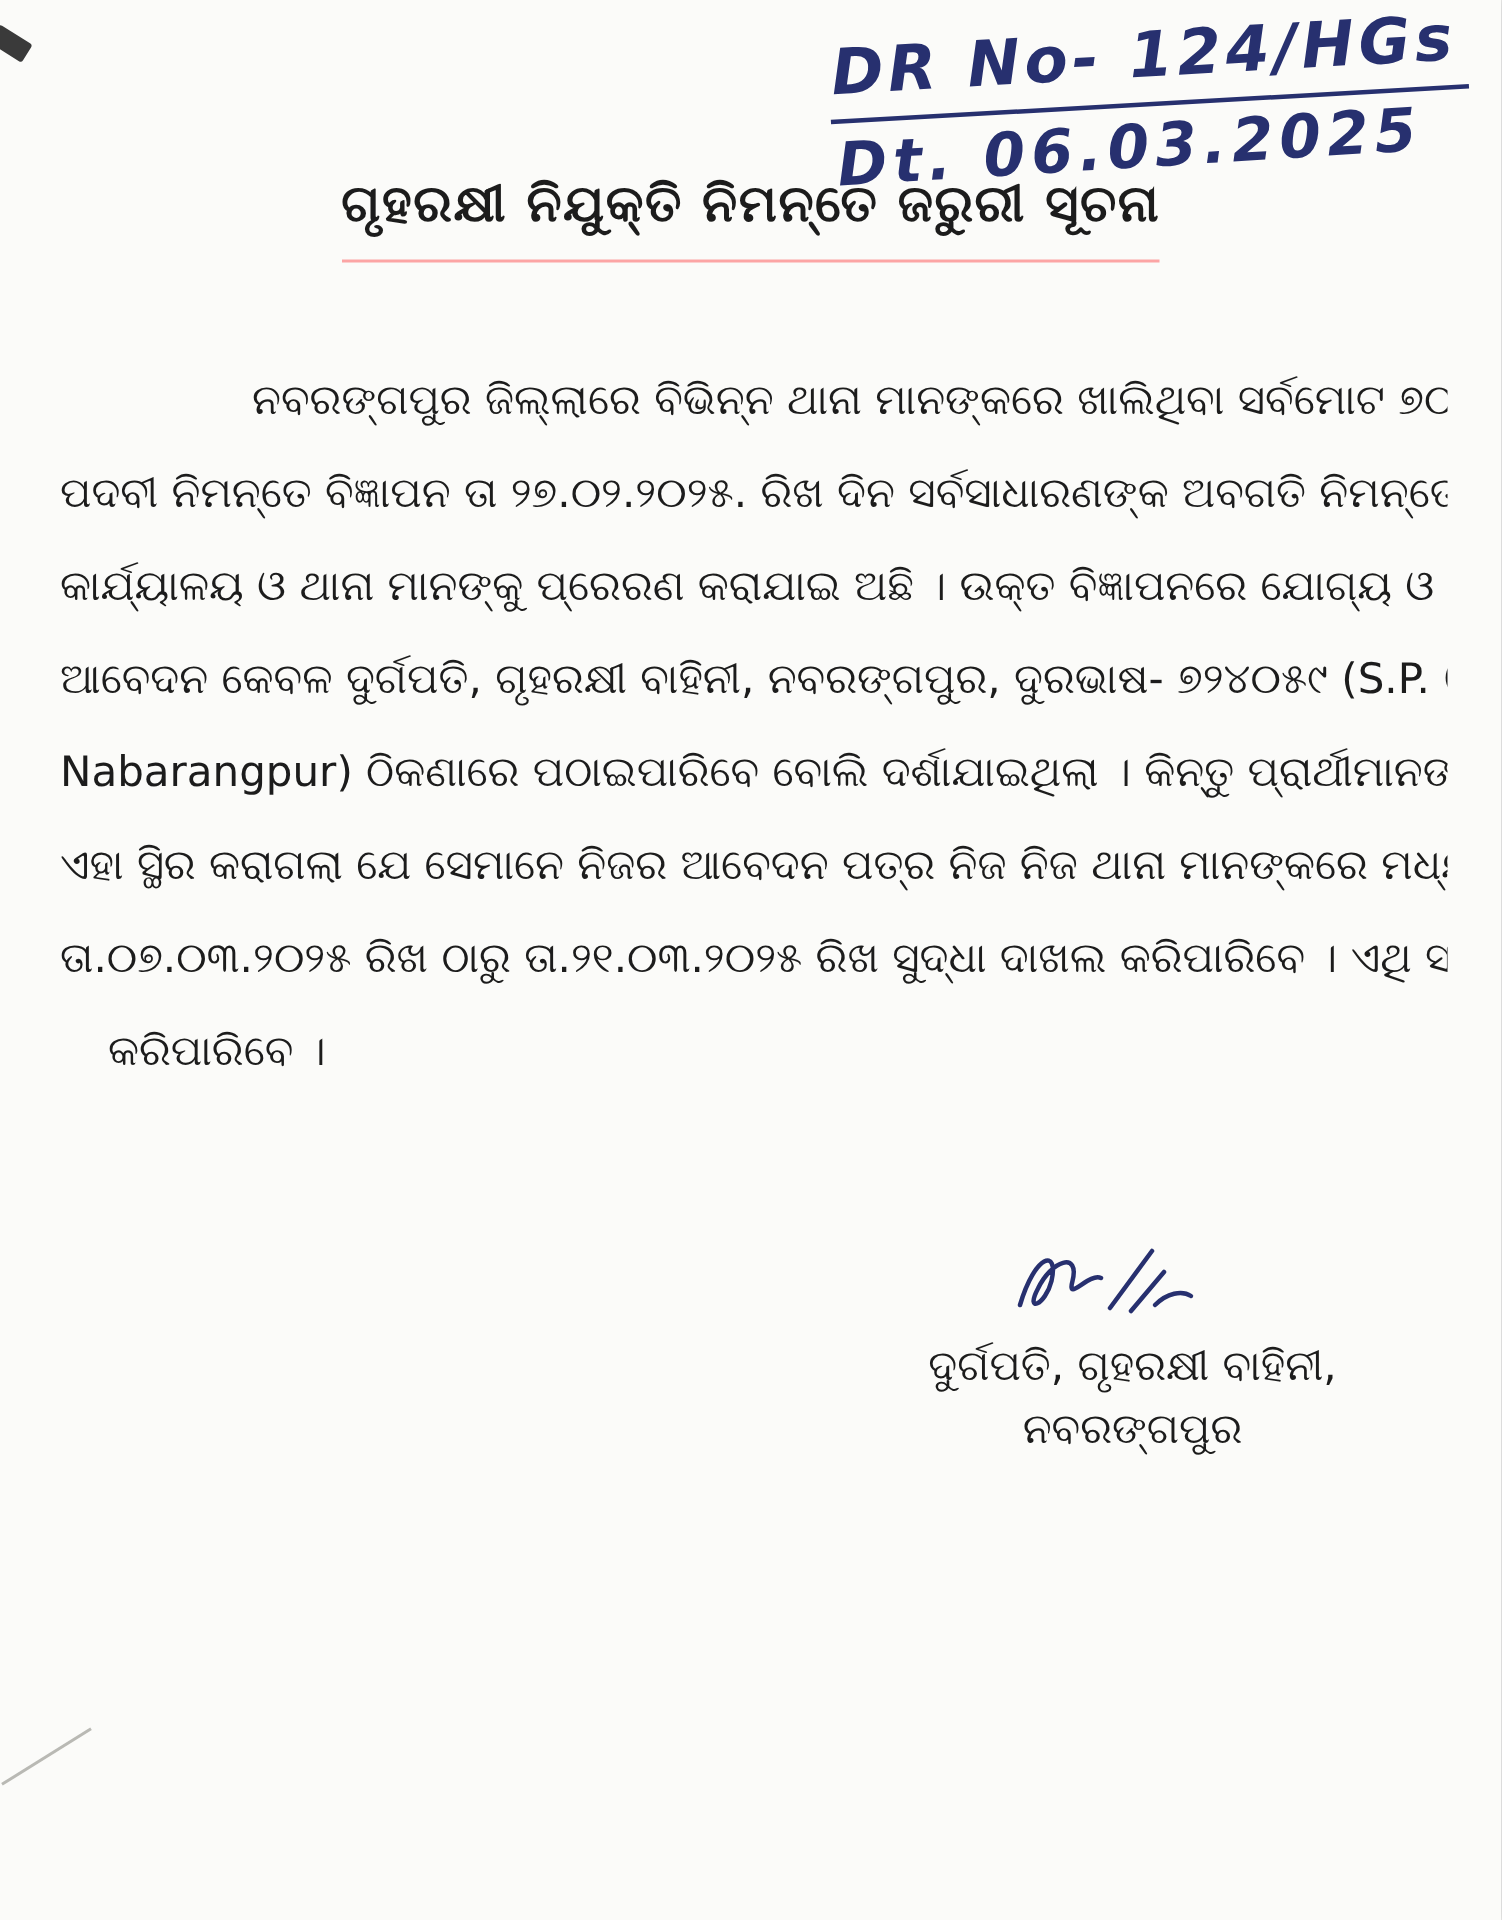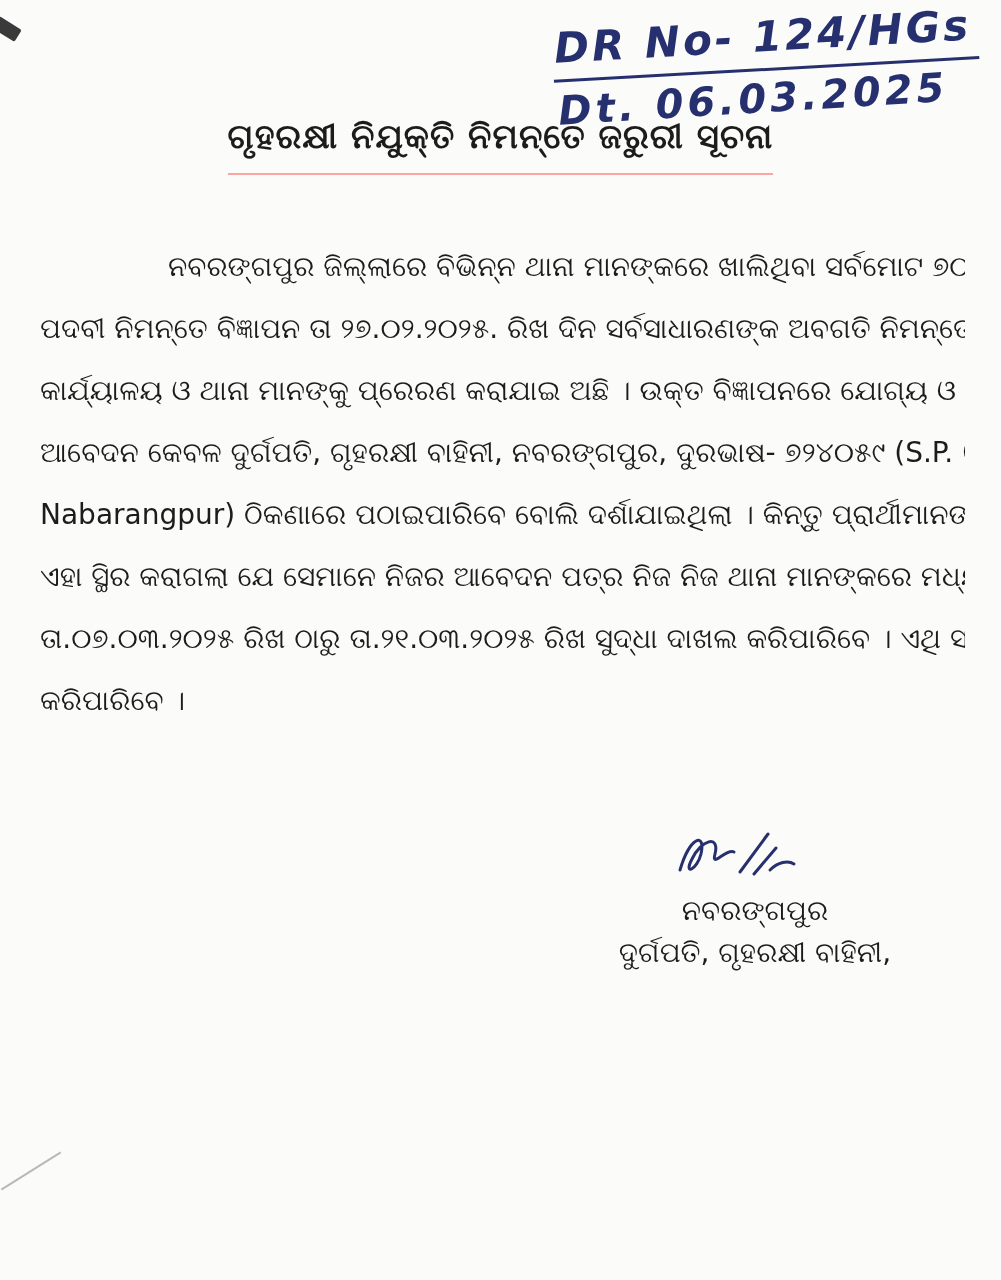--- a/index.html
+++ b/index.html
@@ -47,21 +47,21 @@
   }
   .line{
     height:62px;line-height:62px;
     overflow:hidden;
     text-align:justify;
     -moz-text-align-last:justify;
     text-align-last:justify;
     white-space:nowrap;
   }
   .line.indent{padding-left:128px;}
-  .line.last{text-align:right;text-align-last:left;}
+  .line.last{text-align:right;text-align-last:left;margin-left:32px;}
   
   .sig{
     position:absolute;top:826px;left:575px;width:360px;
     text-align:center;
   }
   .sig .scribble{display:block;margin:0 auto 2px 95px;}
   .sig .sig-line{font-size:28px;line-height:42px;}
   
   .artifact-corner{
     position:absolute;top:22px;left:-6px;width:26px;height:14px;
@@ -101,19 +101,19 @@
 
   <div class="sig">
     <svg class="scribble" width="130" height="62" viewBox="0 0 130 62">
       <g fill="none" stroke="#27306f" stroke-width="3" stroke-linecap="round">
         <path d="M10 44 C 20 10, 36 6, 31 28 C 27 44, 13 50, 22 33 C 31 14, 50 8, 45 28 C 41 43, 56 22, 64 26"></path>
         <path d="M70 46 L 98 8"></path>
         <path d="M84 48 L 106 22"></path>
         <path d="M100 44 C 108 36, 118 34, 124 38"></path>
       </g>
     </svg>
+    <div class="sig-line">ଦୁର୍ଗପତି, ଗୃହରକ୍ଷୀ ବାହିନୀ,</div>
     <div class="sig-line">ନବରଙ୍ଗପୁର</div>
-    <div class="sig-line">ଦୁର୍ଗପତି, ଗୃହରକ୍ଷୀ ବାହିନୀ,</div>
   </div>
 
   <div class="artifact-fold"></div>
 
 </div>
 
 </body></html>

